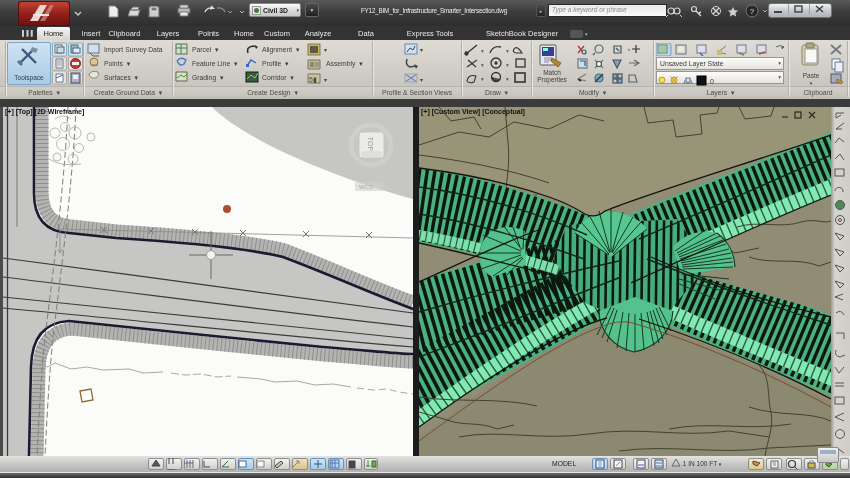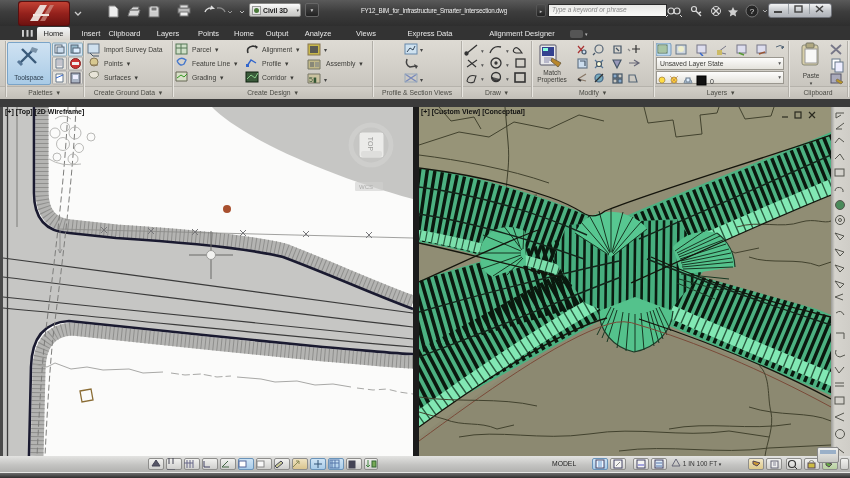--- a/index.html
+++ b/index.html
@@ -104,25 +104,25 @@
  </svg>
 </div>
 <div class="abs" id="tabrow">
  <div class="abs" style="left:22px;top:4px;color:#cfcfcf;font-size:5.5px;letter-spacing:0.5px;">▌▌▌</div>
  <div class="tab tabactive" style="left:37px;width:33px;">Home</div>
  <div class="tab" style="left:76px;width:30px;">Insert</div>
  <div class="tab" style="left:103px;width:43px;">Clipboard</div>
  <div class="tab" style="left:148px;width:40px;">Layers</div>
  <div class="tab" style="left:190px;width:37px;">Points</div>
  <div class="tab" style="left:229px;width:30px;">Home</div>
- <div class="tab" style="left:259px;width:36px;">Output</div>
+ <div class="tab" style="left:259px;width:36px;">Custom</div>
  <div class="tab" style="left:296px;width:44px;">Analyze</div>
- <div class="tab" style="left:348px;width:36px;">Views</div>
- <div class="tab" style="left:394px;width:72px;">Express Data</div>
- <div class="tab" style="left:476px;width:92px;">Alignment Designer</div>
+ <div class="tab" style="left:348px;width:36px;">Data</div>
+ <div class="tab" style="left:394px;width:72px;">Express Tools</div>
+ <div class="tab" style="left:476px;width:92px;">SketchBook Designer</div>
  <div class="abs" style="left:570px;top:4px;width:13px;height:8px;background:#555;border-radius:2px;"></div>
  <div class="abs" style="left:585px;top:5px;color:#bbb;font-size:5px;">▾</div>
 </div>
 <div class="abs" id="ribbon">
 
  <div class="abs" style="left:7px;top:2px;width:44px;height:43px;background:linear-gradient(#cfe2f2,#a9cbe6);border:1px solid #7aa4c8;border-radius:2px;box-sizing:border-box;">
   <svg width="42" height="26">
         <g stroke="#3a5a7a" stroke-width="2.4" fill="none">
           <path d="M12 20 L26 6"></path>
           <path d="M14 6 L28 20"></path>

